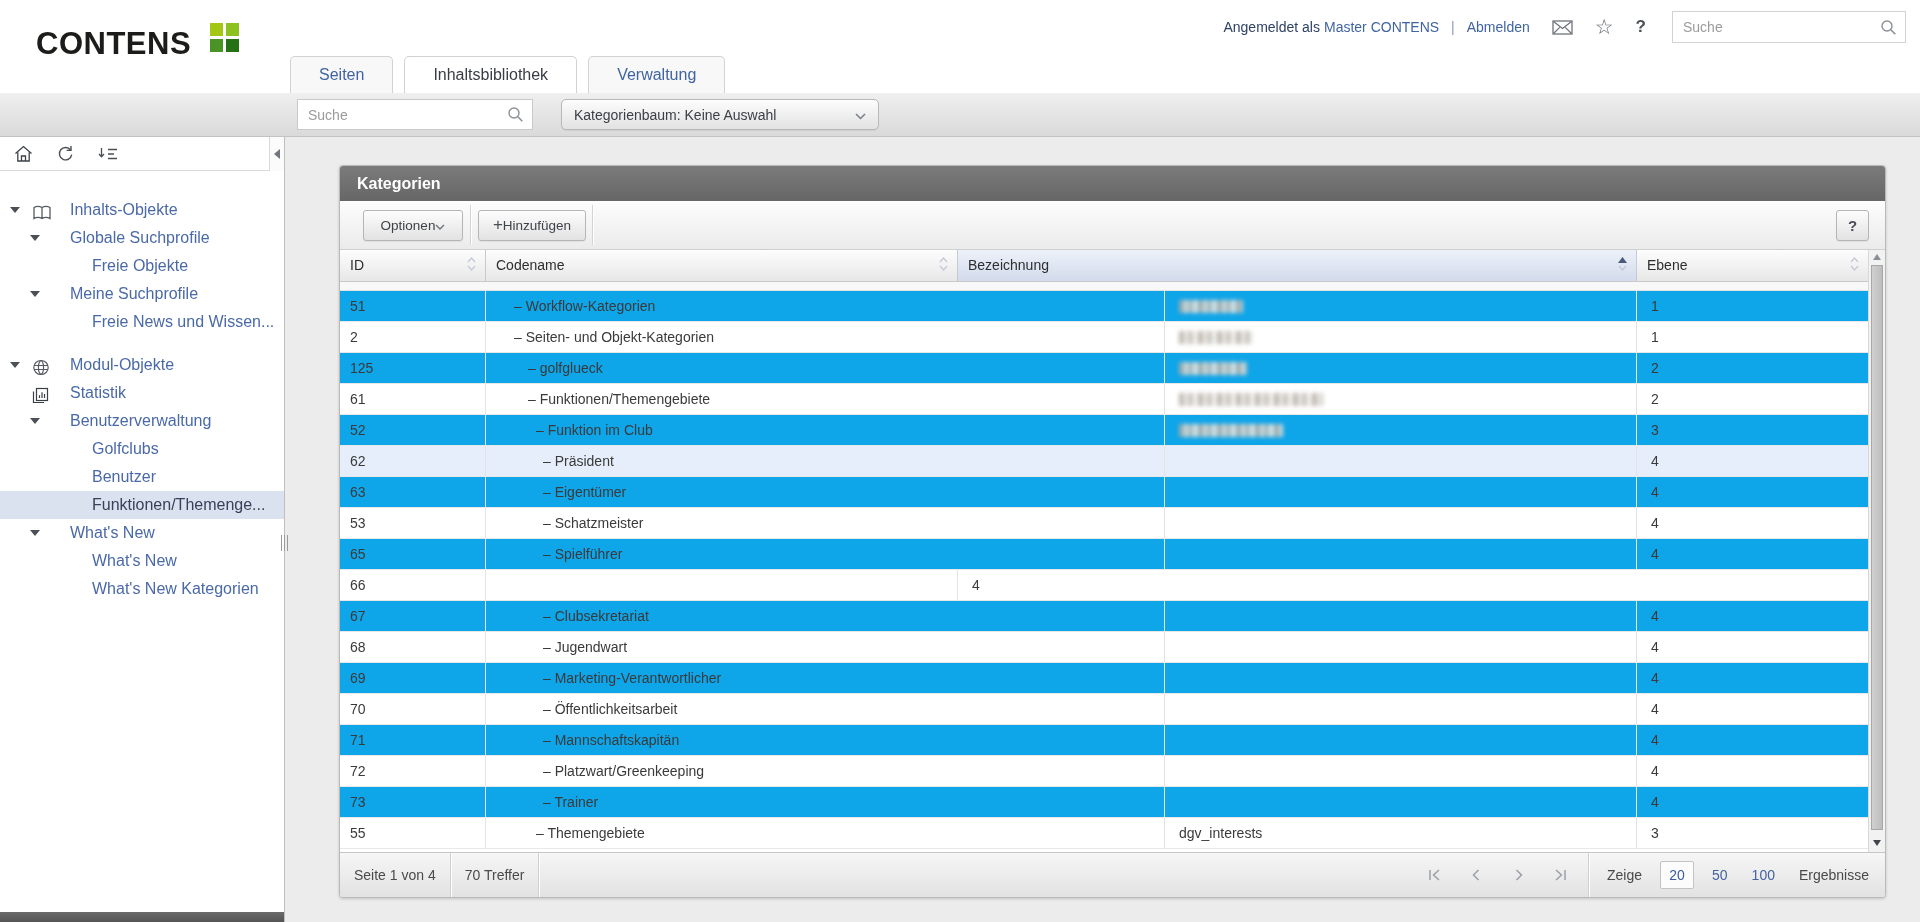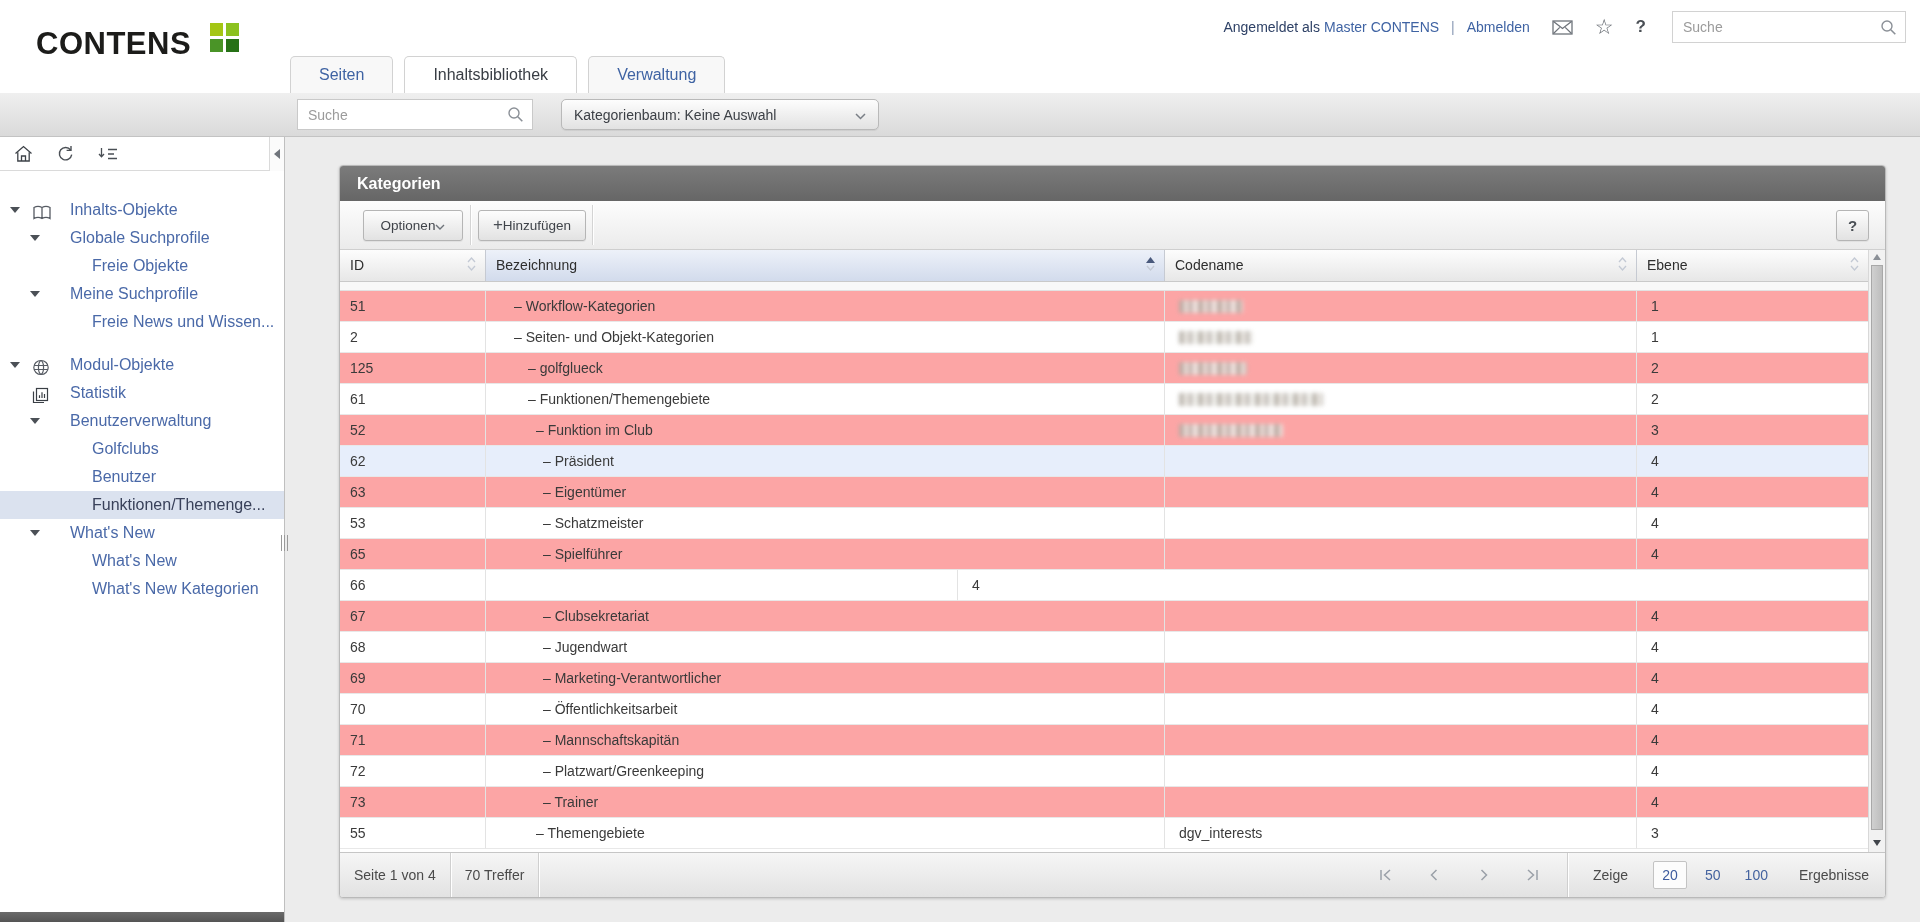--- a/index.html
+++ b/index.html
@@ -70,38 +70,38 @@
   
   .table-wrap { flex:1; min-height:0; position:relative; display:flex; flex-direction:column; }
   .thead { display:flex; height:32px; flex:0 0 auto; border-bottom:1px solid #c9c9c9; margin-right:17px; }
   .th { position:relative; border-right:1px solid #c6cad2; background:linear-gradient(#fdfdfd,#e7e7e7); font-size:14px; color:#2e2e2e; line-height:31px; padding-left:10px; flex:0 0 auto; cursor:pointer; }
   .th.sorted { background:linear-gradient(#edf1f9,#d2dbec); }
   .th:last-child { flex:1; border-right:none; }
   .carets { position:absolute; right:9px; top:7px; display:flex; flex-direction:column; gap:2px; align-items:center; }
   .tspacer { height:9px; flex:0 0 auto; background:#f8f8f8; border-bottom:1px solid #e2e2e2; margin-right:17px; }
   .tbody { flex:1; overflow:hidden; margin-right:17px; }
   .tr { display:flex; height:31px; line-height:30px; font-size:14px; color:#3a3a3a; cursor:pointer; }
-  .tr.odd { background:#fca5a5; } .tr.even { background:#fff; } .tr.sel { background:#e7eefb; }
+  .tr.odd { background:#0ea5e9; } .tr.even { background:#fff; } .tr.sel { background:#e7eefb; }
   .td { border-right:1px solid #e3e3e3; border-bottom:1px solid #e8e8e8; overflow:hidden; white-space:nowrap; flex:0 0 auto; }
   .td-id { width:146px; padding-left:10px; }
   .td-bez { width:679px; }
   .td-code { width:472px; padding-left:14px; display:flex; align-items:center; }
   .td-ebene { flex:1; padding-left:14px; border-right:none; }
   .ind1{padding-left:28px;} .ind2{padding-left:42px;} .ind3{padding-left:50px;} .ind4{padding-left:57px;}
   .blur-block { height:13px; border-radius:1px; filter:blur(2.2px); opacity:.85; background:repeating-linear-gradient(90deg,#b4aea6 0 5px,#e8e4de 5px 9px,#c2bdb7 9px 14px,#efeeea 14px 19px); }
 
   .vscroll { position:absolute; top:0; right:0; bottom:0; width:17px; background:#f2f2f2; border-left:1px solid #d8d8d8; }
   .vs-up { position:absolute; top:4px; left:4px; width:0; height:0; border-left:4px solid transparent; border-right:4px solid transparent; border-bottom:6px solid #8a8f96; }
   .vs-thumb { position:absolute; top:15px; left:2px; width:12px; bottom:22px; background:linear-gradient(90deg,#d0d0d0,#bdbdbd); border:1px solid #a8a8a8; }
   .vs-down { position:absolute; bottom:6px; left:4px; width:0; height:0; border-left:4px solid transparent; border-right:4px solid transparent; border-top:6px solid #41454b; }
 
   
   .panel-footer { height:45px; flex:0 0 auto; border-top:1px solid #c6c6c6; background:linear-gradient(#f6f6f6,#e2e2e2); position:relative; display:flex; align-items:stretch; font-size:14px; color:#4a4a4a; }
   .pf-cell { display:flex; align-items:center; justify-content:center; border-right:1px solid #cfcfcf; box-shadow:1px 0 0 #fff; padding:0 14px; white-space:nowrap; }
-  .pf-right { position:absolute; right:0; top:0; height:100%; display:flex; align-items:center;gap:7px; }
+  .pf-right { position:absolute; right:0; top:0; height:100%; display:flex; align-items:center; }
   .pg-btn { width:42px; height:100%; display:flex; align-items:center; justify-content:center; cursor:pointer; }
   .pf-sep { width:1px; height:100%; background:#cfcfcf; box-shadow:1px 0 0 #fff; margin-left:6px; }
   .zeige { margin:0 12px 0 18px; }
   .size-box { min-width:34px; height:28px; border:1px solid #c3c3c3; border-radius:2px; background:#fcfcfc; color:#3d5c9e; display:flex; align-items:center; justify-content:center; margin:0 6px; cursor:pointer; }
   .size-link { color:#44639f; margin:0 12px; cursor:pointer; }
   .results { margin:0 16px 0 12px; }
 </style>
 </head>
 <body>
 
@@ -295,31 +295,31 @@
   <div class="table-wrap">
     <div class="thead" id="thead">
         <div class="th" style="width: 146px;"><span>ID</span><span class="carets">
             <svg width="9" height="6" viewBox="0 0 9 6">
               <path d="M1 5 L4.5 1 L8 5" fill="none" stroke="#c3c9d4" stroke-width="1.3"></path>
             </svg>
             <svg width="9" height="6" viewBox="0 0 9 6">
               <path d="M1 1 L4.5 5 L8 1" fill="none" stroke="#c3c9d4" stroke-width="1.3"></path>
             </svg>
           </span></div>
+        <div class="th" style="width: 472px;"><span>Codename</span><span class="carets">
+            <svg width="9" height="6" viewBox="0 0 9 6">
+              <path d="M1 5 L4.5 1 L8 5" fill="none" stroke="#c3c9d4" stroke-width="1.3"></path>
+            </svg>
+            <svg width="9" height="6" viewBox="0 0 9 6">
+              <path d="M1 1 L4.5 5 L8 1" fill="none" stroke="#c3c9d4" stroke-width="1.3"></path>
+            </svg>
+          </span></div>
         <div class="th sorted" style="width: 679px;"><span>Bezeichnung</span><span class="carets">
             <svg width="9" height="6" viewBox="0 0 9 6">
               <path d="M4.5 0 L9 6 H0 Z" fill="#49597c"></path>
-            </svg>
-            <svg width="9" height="6" viewBox="0 0 9 6">
-              <path d="M1 1 L4.5 5 L8 1" fill="none" stroke="#c3c9d4" stroke-width="1.3"></path>
-            </svg>
-          </span></div>
-        <div class="th" style="width: 472px;"><span>Codename</span><span class="carets">
-            <svg width="9" height="6" viewBox="0 0 9 6">
-              <path d="M1 5 L4.5 1 L8 5" fill="none" stroke="#c3c9d4" stroke-width="1.3"></path>
             </svg>
             <svg width="9" height="6" viewBox="0 0 9 6">
               <path d="M1 1 L4.5 5 L8 1" fill="none" stroke="#c3c9d4" stroke-width="1.3"></path>
             </svg>
           </span></div>
         <div class="th" style="width: 231px;"><span>Ebene</span><span class="carets">
             <svg width="9" height="6" viewBox="0 0 9 6">
               <path d="M1 5 L4.5 1 L8 5" fill="none" stroke="#c3c9d4" stroke-width="1.3"></path>
             </svg>
             <svg width="9" height="6" viewBox="0 0 9 6">

